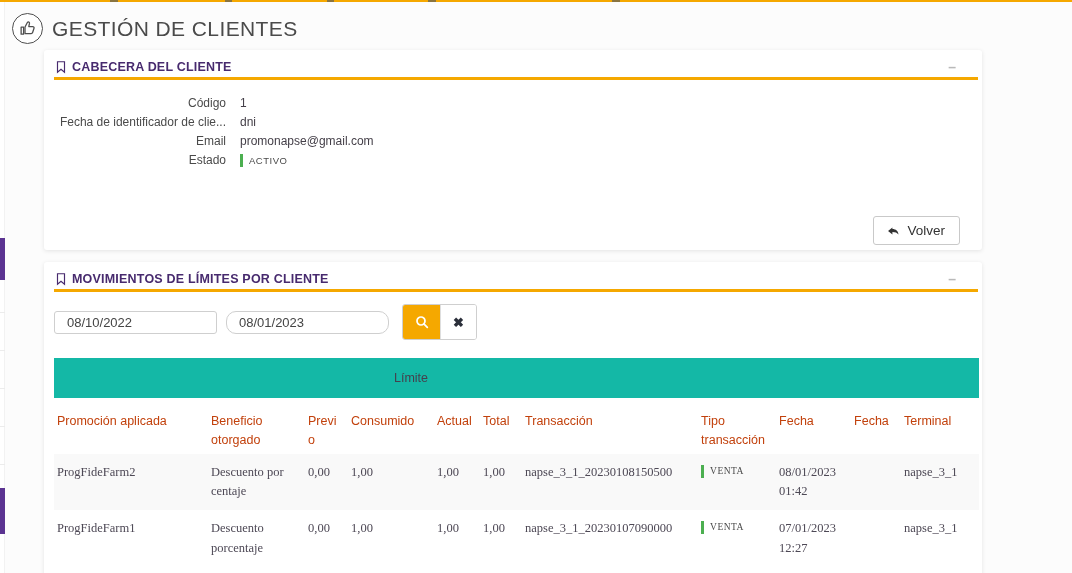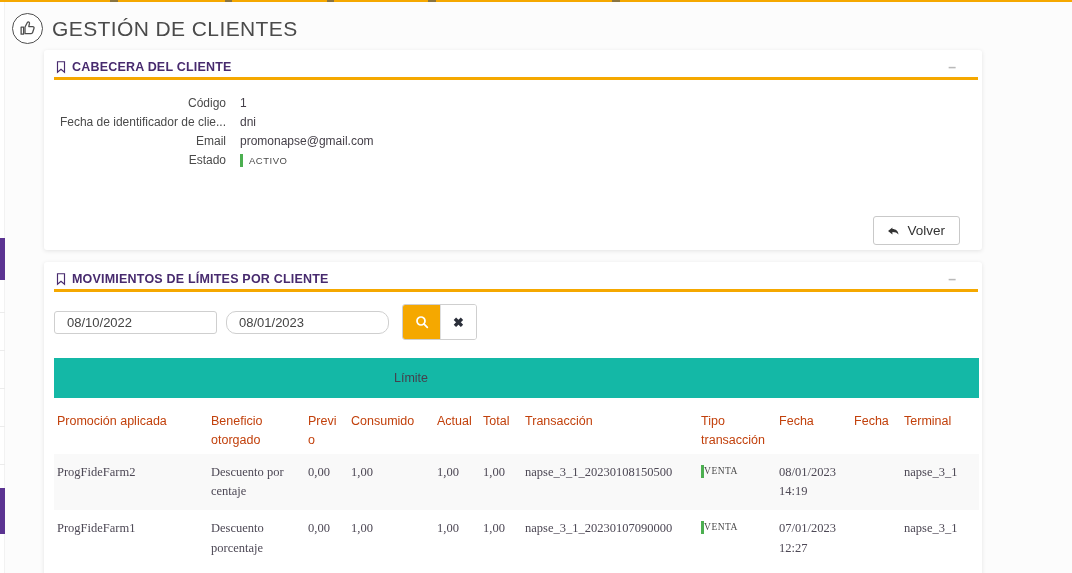--- a/index.html
+++ b/index.html
@@ -102,21 +102,21 @@
   .limits-table { border-collapse: collapse; table-layout: fixed; width: 925px; margin-top: 18px; }
   .limits-table td, .limits-table th {
     padding: 9px 8px 9px 3px; font-size: 12.5px; text-align: left;
     vertical-align: top; overflow: hidden; word-wrap: break-word;
   }
   .group-row td { background: #14b8a6; height: 40px; color: #45404d; vertical-align: middle; }
   .group-label { text-align: center !important; }
   .head-row th { font-weight: normal; color: #c2410c; padding-top: 14px; padding-bottom: 4px; line-height: 1.5; }
   .data-row td { color: #4d4855; line-height: 1.55; font-family: Liberation Serif, serif; }
   .data-row.striped td { background: #f9f9f9; }
-  .venta-badge { display: inline-flex; align-items: flex-start; }
+  .venta-badge { display: inline-flex; align-items: flex-start; gap: 6px; }
   .venta-bar { width: 3px; height: 13px; background: #4caf50; display: inline-block; margin-top: 2px; }
   .venta-text { font-size: 9.5px; letter-spacing: 0.5px; color: #4a4a4a; line-height: 17px; }
 </style>
 </head>
 <body>
 
 <div class="top-line"></div>
 
 <div class="side-strip">
   <div class="sep" style="top:310px"></div>
@@ -248,21 +248,21 @@
       <td>1,00</td>
       <td>1,00</td>
       <td>1,00</td>
       <td>napse_3_1_20230108150500</td>
       <td>
         <span class="venta-badge">
           <span class="venta-bar"></span>
           <span class="venta-text">VENTA</span>
         </span>
       </td>
-      <td>08/01/2023 14:19</td>
+      <td>08/01/2023 01:42</td>
       <td></td>
       <td>napse_3_1</td>
     </tr>
     <tr class="data-row">
       <td>ProgFideFarm1</td>
       <td>Descuento porcentaje</td>
       <td>0,00</td>
       <td>1,00</td>
       <td>1,00</td>
       <td>1,00</td>

